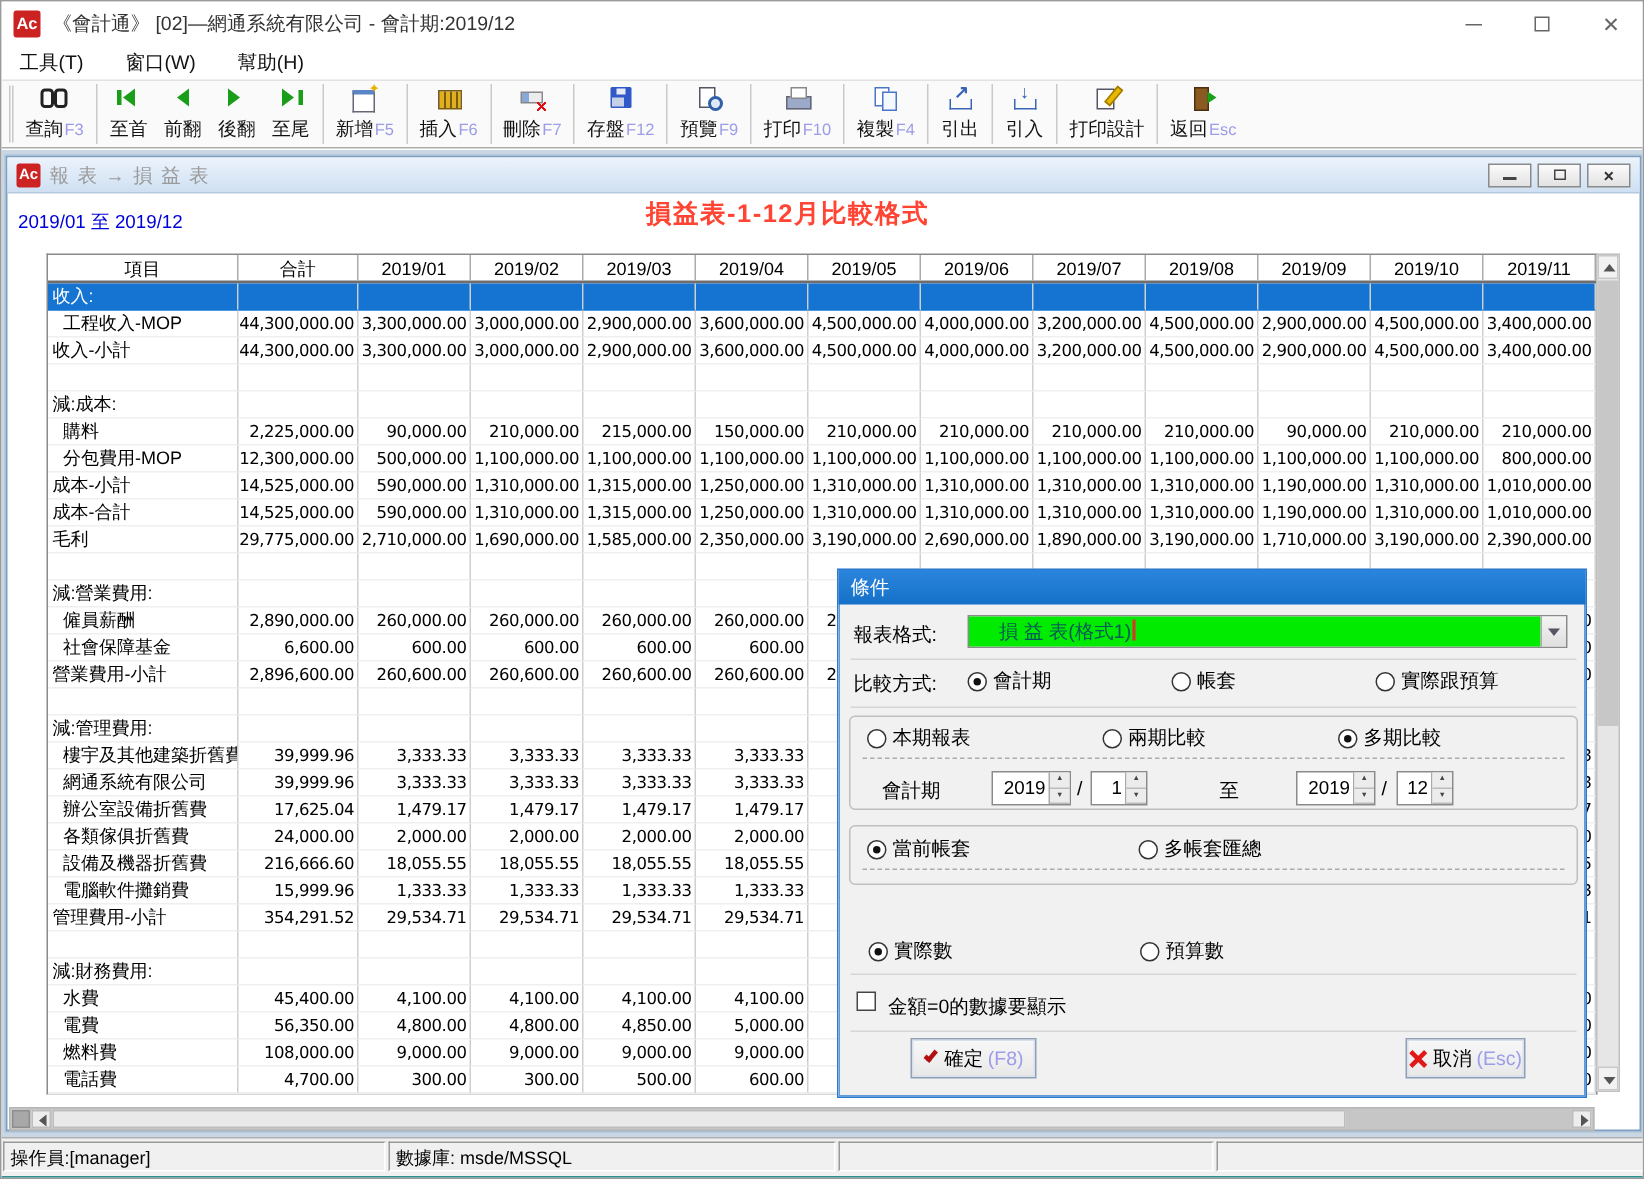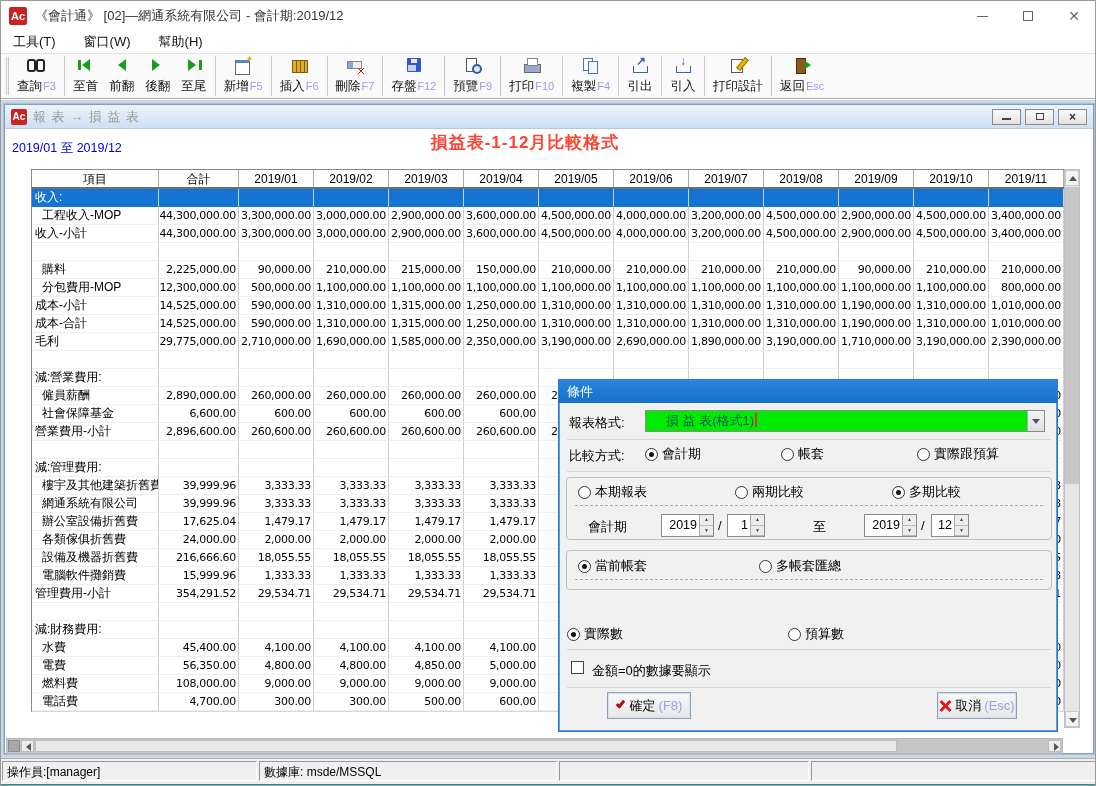--- a/index.html
+++ b/index.html
@@ -434,20 +434,35 @@
           <div class="td num"></div>
           <div class="td num"></div>
           <div class="td num"></div>
           <div class="td num"></div>
           <div class="td num"></div>
           <div class="td num"></div>
           <div class="td num"></div>
           <div class="td num"></div>
         </div>
         <div class="tr">
+          <div class="td lbl">減:成本:</div>
+          <div class="td num"></div>
+          <div class="td num"></div>
+          <div class="td num"></div>
+          <div class="td num"></div>
+          <div class="td num"></div>
+          <div class="td num"></div>
+          <div class="td num"></div>
+          <div class="td num"></div>
+          <div class="td num"></div>
+          <div class="td num"></div>
+          <div class="td num"></div>
+          <div class="td num"></div>
+        </div>
+        <div class="tr">
           <div class="td lbl ind">購料</div>
           <div class="td num">2,225,000.00</div>
           <div class="td num">90,000.00</div>
           <div class="td num">210,000.00</div>
           <div class="td num">215,000.00</div>
           <div class="td num">150,000.00</div>
           <div class="td num">210,000.00</div>
           <div class="td num">210,000.00</div>
           <div class="td num">210,000.00</div>
           <div class="td num">210,000.00</div>
@@ -915,21 +930,21 @@
             <span class="rlab">當前帳套</span>
           </span>
           <span class="radio-item" style="width: 181px;">
             <span class="rdo"></span>
             <span class="rlab">多帳套匯總</span>
           </span>
         </div>
       <div class="dash" style="top:28px;"></div>
     </div>
 
-    <div class="radio-row" style="left:8px; top:222px;gap:40px;">
+    <div class="radio-row" style="left:20px; top:222px;">
         <span class="radio-item" style="width: 181px;">
           <span class="rdo on"></span>
           <span class="rlab">實際數</span>
         </span>
         <span class="radio-item" style="width: 181px;">
           <span class="rdo"></span>
           <span class="rlab">預算數</span>
         </span>
       </div>
     <div class="hline" style="top:246px;"></div>

